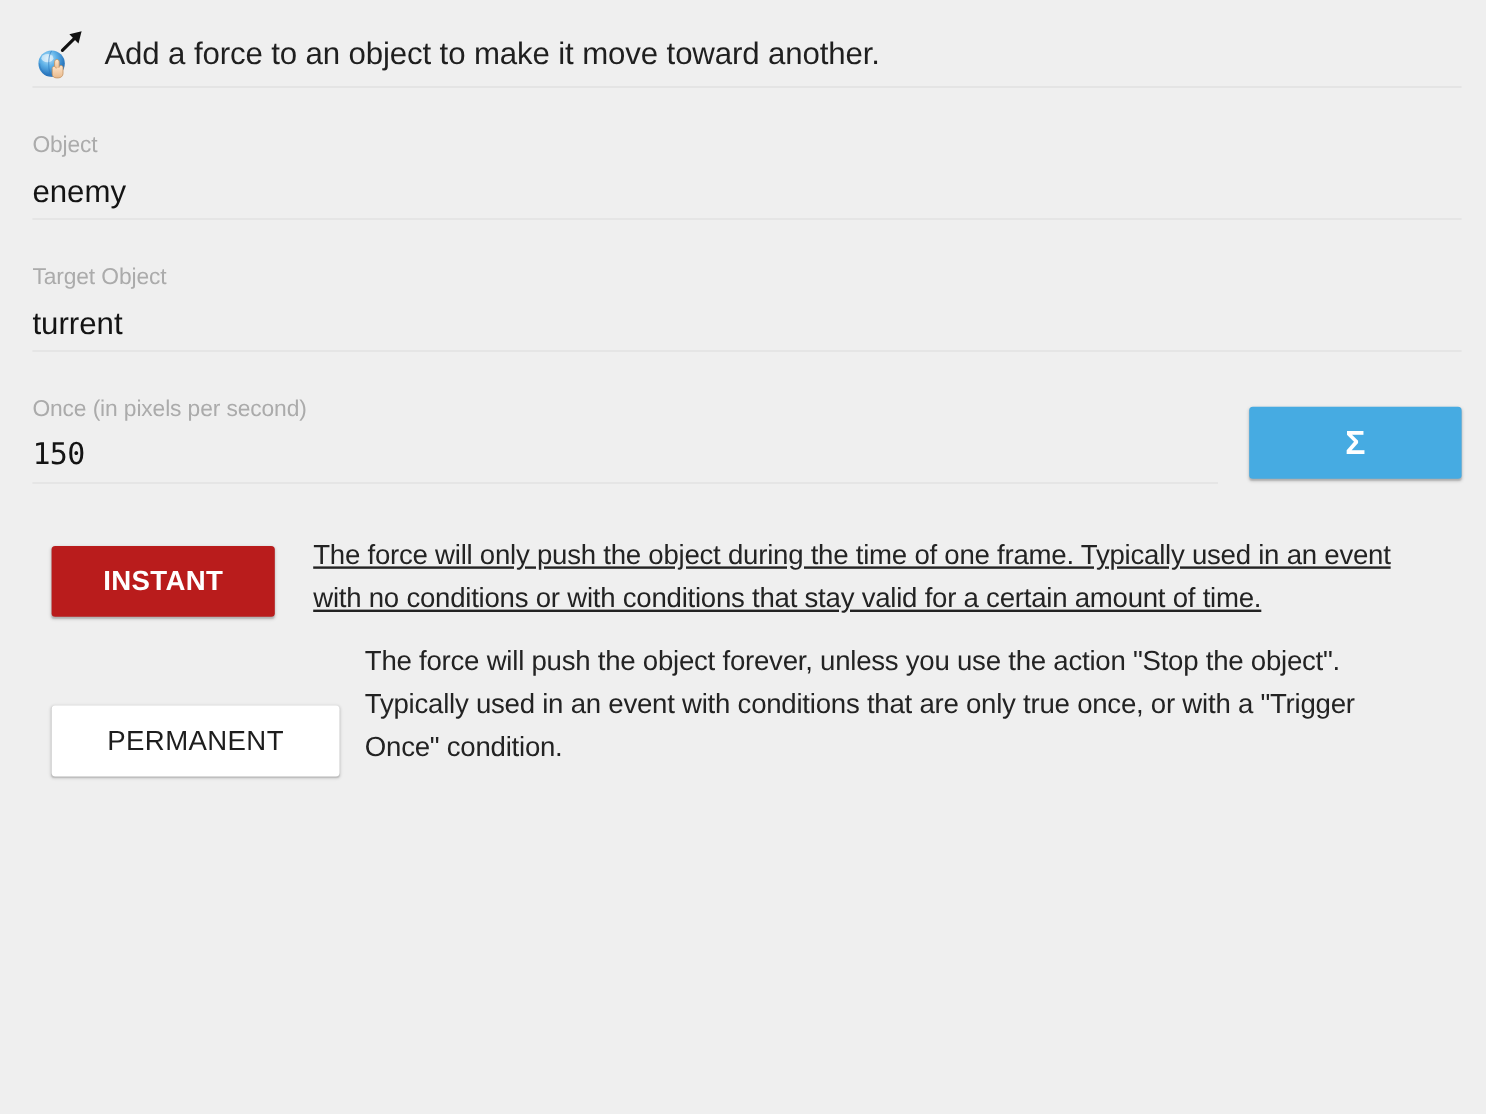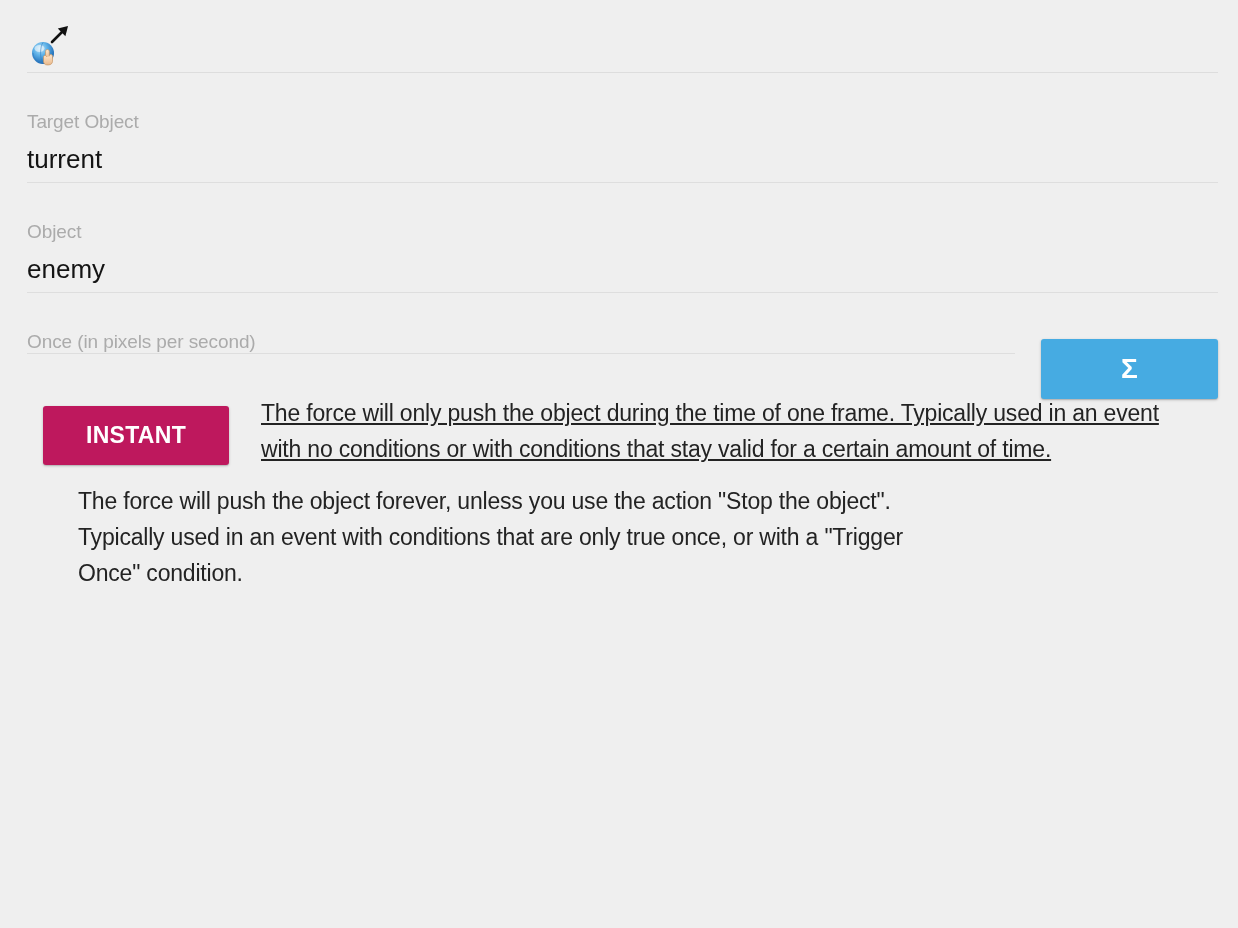--- a/index.html
+++ b/index.html
@@ -144,21 +144,21 @@
     border-radius: 3px;
     cursor: pointer;
     font-family: "Liberation Sans", sans-serif;
     display: flex;
     align-items: center;
     justify-content: center;
     line-height: 1;
     box-shadow: 0 1px 3px rgba(0,0,0,0.20), 0 1px 1px rgba(0,0,0,0.10);
   }
   .mode-button.selected {
-    background: #be185d;
+    background: #b91c1c;
     color: #ffffff;
     font-weight: bold;
     font-size: 23px;
     letter-spacing: 0.3px;
     width: 186px;
     height: 59px;
   }
   .mode-button.unselected {
     background: #ffffff;
     color: #1d1d1d;
@@ -175,21 +175,21 @@
     color: #232323;
     letter-spacing: -0.2px;
   }
   .mode-row-instant .mode-desc {
     margin-left: 32px;
     margin-top: -11px;
     max-width: 940px;
     text-decoration: underline;
   }
   .mode-row-permanent .mode-desc {
-    margin-left: 35px;
+    margin-left: 21px;
     margin-top: -56px;
     max-width: 880px;
   }
 
   
   .icon-svg { display: block; }
 </style>
 </head>
 <body>
 
@@ -219,50 +219,53 @@
           <path d="M18.5 28.5c0-1.1.8-2 1.9-2s1.9.9 1.9 2v7.1h-3.8z" fill="url(#handGrad)" stroke="#c69462" stroke-width="0.7"></path>
           <path d="M22.3 33.2c0-.9.7-1.6 1.6-1.6s1.6.7 1.6 1.6v5.2c0 1.9-1.7 3.5-3.9 3.5h-1.6c-2.1 0-3.5-1.4-3.5-3.3v-4.6c0-.9.7-1.6 1.6-1.6s1.6.7 1.6 1.6" fill="url(#handGrad)" stroke="#c69462" stroke-width="0.7"></path>
         </g>
 
         <g stroke="#111111" stroke-width="2.6" stroke-linecap="round" fill="none">
           <line x1="25" y1="19" x2="38" y2="6"></line>
         </g>
         <polygon points="41,3 30.8,5.6 38.4,13.2" fill="#111111"></polygon>
       </svg>
     </div>
+    <div class="header-title">Add a force to an object to make it move toward another.</div>
   </div>
 
   <div class="divider"></div>
+
+  <div class="field">
+    <div class="field-label">Object</div>
+    <div class="field-value" contenteditable="false" style="">enemy</div>
+    <div class="field-underline"></div>
+  </div>
 
   <div class="field">
     <div class="field-label">Target Object</div>
     <div class="field-value" contenteditable="false" style="">turrent</div>
     <div class="field-underline"></div>
   </div>
 
-  <div class="field">
-    <div class="field-label">Object</div>
-    <div class="field-value" contenteditable="false" style="">enemy</div>
-    <div class="field-underline"></div>
-  </div>
-
   <div class="speed-row">
     <div class="field field-number speed-field">
       <div class="field-label">Once (in pixels per second)</div>
+      <div class="field-value" contenteditable="false" style="">150</div>
       <div class="field-underline"></div>
     </div>
     <button class="sigma-button">Σ</button>
   </div>
 
   <div class="modes">
 
     <div class="mode-row mode-row-instant">
       <button class="mode-button selected">INSTANT</button>
       <div class="mode-desc">The force will only push the object during the time of one frame. Typically used in an event with no conditions or with conditions that stay valid for a certain amount of time.</div>
     </div>
 
     <div class="mode-row mode-row-permanent">
+      <button class="mode-button unselected">PERMANENT</button>
       <div class="mode-desc">The force will push the object forever, unless you use the action "Stop the object". Typically used in an event with conditions that are only true once, or with a "Trigger Once" condition.</div>
     </div>
 
   </div>
 
 </div>
 
 </body></html>

